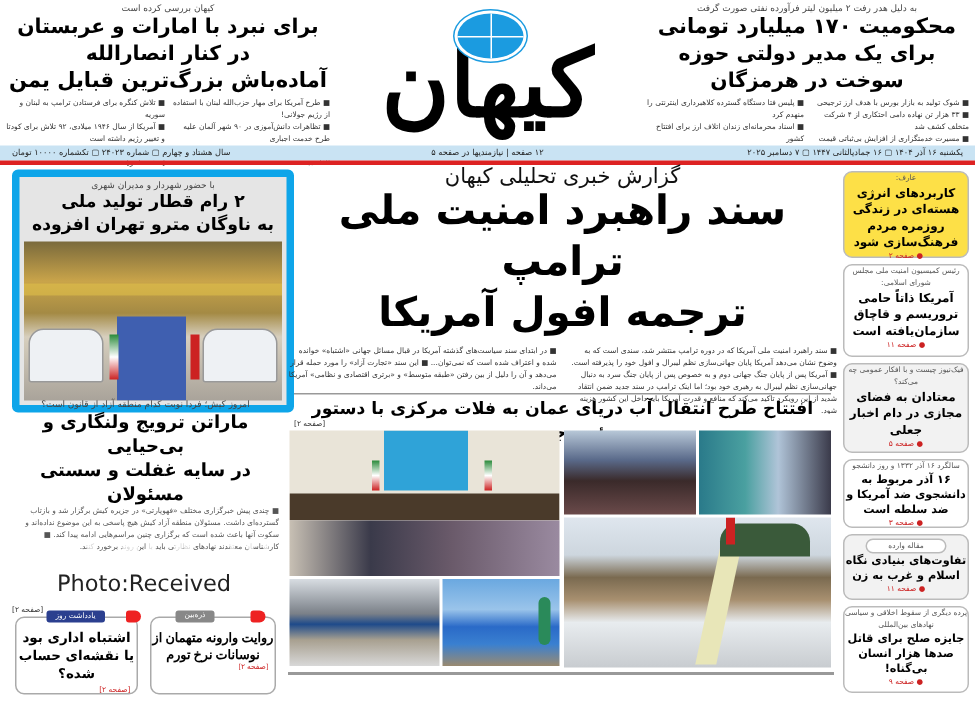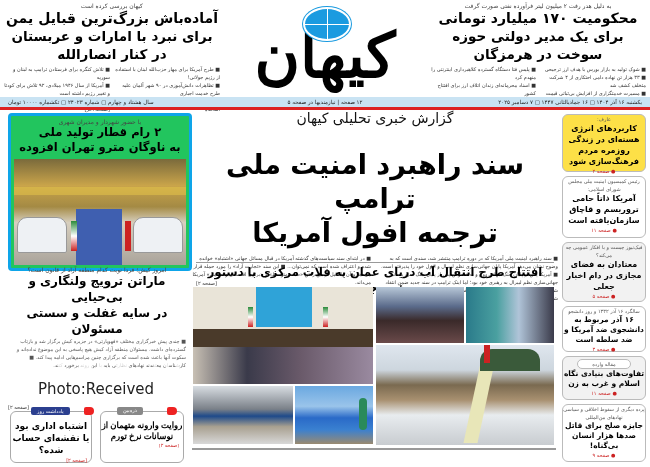--- a/index.html
+++ b/index.html
@@ -24,22 +24,22 @@
   .watermark { position:absolute; left:40px; top:353px; font-size:34px; letter-spacing:2px; color:rgba(255,255,255,0.75); font-weight:bold; font-family:"DejaVu Sans", sans-serif; }
   .watermark .light { font-weight:normal; }
   .photo-credit { position:absolute; left:32px; top:378px; width:195px; height:22px; background:rgba(255,255,255,0.75); font-size:15px; line-height:22px; padding-left:6px; color:#222; }
   .tag { position:absolute; height:8px; font-size:5px; line-height:8px; color:#fff; padding:0 6px; border-radius:2px; }
 </style>
 </head>
 <body>
 
 <div class="abs rtl" style="left:4px;top:2px;width:216px;height:94px;">
   <div class="kicker">کیهان بررسی کرده است</div>
+  <div class="headline-big" style="font-size:13.5px;line-height:18px;">برای نبرد با امارات و عربستان در کنار انصارالله</div>
   <div class="headline-big" style="font-size:14px;line-height:18px;">آماده‌باش بزرگ‌ترین قبایل یمن</div>
-  <div class="headline-big" style="font-size:13.5px;line-height:18px;">برای نبرد با امارات و عربستان در کنار انصارالله</div>
   <div class="bullets" style="display:flex;gap:4px;margin-top:2px;">
     <div style="flex:1;">
       <span>■ طرح آمریکا برای مهار حزب‌الله لبنان با استفاده از رژیم جولانی!</span>
       <span>■ تظاهرات دانش‌آموزی در ۹۰ شهر آلمان علیه طرح خدمت اجباری</span>
       <span>■ مالی در آستانه سقوط به دست تروریست‌های القاعده</span>
     </div>
     <div style="flex:1;">
       <span>■ تلاش کنگره برای فرستادن ترامپ به لبنان و سوریه</span>
       <span>■ آمریکا از سال ۱۹۴۶ میلادی، ۹۲ تلاش برای کودتا و تغییر رژیم داشته است</span>
       <span>■ صدور حکم اعدام برای ۲۱ نفر در ۹۴ کودتا</span>
@@ -71,21 +71,21 @@
   </div>
 </div>
 
 <div class="bar rtl">
   <span style="position:absolute;right:8px;">یکشنبه ۱۶ آذر ۱۴۰۴ ▢ ۱۶ جمادیالثانی ۱۴۴۷ ▢ ۷ دسامبر ۲۰۲۵</span>
   <span style="position:absolute;left:0;right:0;text-align:center;">۱۲ صفحه | نیازمندیها در صفحه ۵</span>
   <span style="position:absolute;left:8px;">سال هشتاد و چهارم ▢ شماره ۲۴۰۲۳ ▢ تکشماره ۱۰۰۰۰ تومان</span>
 </div>
 <div class="redline"></div>
 
-<div class="abs" style="left:8px;top:113px;width:178px;height:152px;border:3px solid #0ea5e9;border-radius:4px;background:#22c55e;">
+<div class="abs" style="left:8px;top:113px;width:178px;height:152px;border:5px solid #0ea5e9;border-radius:4px;background:#e5e5e5;">
   <div class="kicker rtl" style="margin-top:2px;">با حضور شهردار و مدیران شهری</div>
   <div class="headline-big rtl" style="font-size:11.5px;line-height:15px;">۲ رام قطار تولید ملی</div>
   <div class="headline-big rtl" style="font-size:11.5px;line-height:15px;">به ناوگان مترو تهران افزوده شد</div>
   <div class="photo" style="left:3px;top:43px;width:172px;height:106px;background:linear-gradient(180deg,#7a6a3c 0%,#c9a44a 25%,#a48a44 45%,#d7cfbe 60%,#a9a39a 100%);">
     <div style="position:absolute;left:0;top:28px;width:172px;height:8px;background:#e0c04a;opacity:.6;"></div>
     <div style="position:absolute;left:3px;top:58px;width:48px;height:34px;background:#eef1f4;border-radius:10px 10px 2px 2px;border:1px solid #999;"></div>
     <div style="position:absolute;right:3px;top:58px;width:48px;height:34px;background:#eef1f4;border-radius:10px 10px 2px 2px;border:1px solid #999;"></div>
     <div style="position:absolute;left:62px;top:50px;width:46px;height:56px;background:#3f5fb0;"></div>
     <div style="position:absolute;left:57px;top:62px;width:6px;height:30px;background:linear-gradient(180deg,#2a8a3a,#fff,#c22);"></div>
     <div style="position:absolute;left:111px;top:62px;width:6px;height:30px;background:#c22;"></div>
@@ -113,21 +113,21 @@
 </div>
 <div class="box rtl" style="left:100px;top:411px;width:84px;height:52px;border-color:#aaa;font-family:Liberation Serif, serif;">
   <div class="tag" style="left:16px;top:-5px;background:#888;">ذره‌بین</div>
   <div style="position:absolute;right:6px;top:-5px;width:10px;height:8px;background:#e22;border-radius:2px 4px 4px 2px;"></div>
   <div class="h" style="margin-top:8px;font-size:8.5px;line-height:11px;">روایت وارونه متهمان از نوسانات نرخ تورم</div>
   <div class="p" style="text-align:right;padding-right:4px;">[صفحه ۲]</div>
 </div>
 
 <div class="abs rtl" style="left:192px;top:112px;width:366px;height:150px;">
   <div class="kicker" style="font-size:14px;font-weight:normal;color:#111;line-height:12px;">گزارش خبری تحلیلی کیهان</div>
-  <div class="headline-big" style="font-size:27px;line-height:34px;margin-top:24px;">سند راهبرد امنیت ملی ترامپ</div>
+  <div class="headline-big" style="font-size:27px;line-height:34px;">سند راهبرد امنیت ملی ترامپ</div>
   <div class="headline-big" style="font-size:27px;line-height:34px;text-align:center;">ترجمه افول آمریکا</div>
   <div class="bullets" style="display:flex;gap:8px;margin-top:4px;">
     <div style="flex:1;height:46px;overflow:hidden;">■ سند راهبرد امنیت ملی آمریکا که در دوره ترامپ منتشر شد، سندی است که به وضوح نشان می‌دهد آمریکا پایان جهانی‌سازی نظم لیبرال و افول خود را پذیرفته است. ■ آمریکا پس از پایان جنگ جهانی دوم و به خصوص پس از پایان جنگ سرد به دنبال جهانی‌سازی نظم لیبرال به رهبری خود بود؛ اما اینک ترامپ در سند جدید ضمن انتقاد شدید از این رویکرد تاکید می‌کند که منافع و قدرت آمریکا باید داخل این کشور هزینه شود.</div>
     <div style="flex:1;height:46px;overflow:hidden;">■ در ابتدای سند سیاست‌های گذشته آمریکا در قبال مسائل جهانی «اشتباه» خوانده شده و اعتراف شده است که نمی‌توان... ■ این سند «تجارت آزاد» را مورد حمله قرار می‌دهد و آن را دلیل از بین رفتن «طبقه متوسط» و «برتری اقتصادی و نظامی» آمریکا می‌داند.</div>
   </div>
 </div>
 <div class="abs" style="left:196px;top:262px;width:358px;height:1px;background:#999;"></div>
 
 <div class="abs rtl headline-big" style="left:192px;top:264px;width:366px;font-size:11.5px;line-height:16px;">افتتاح طرح انتقال آب دریای عمان به فلات مرکزی با دستور رئیس‌جمهور</div>
 <div class="abs rtl" style="left:196px;top:280px;font-size:5px;color:#333;">[صفحه ۲]</div>

